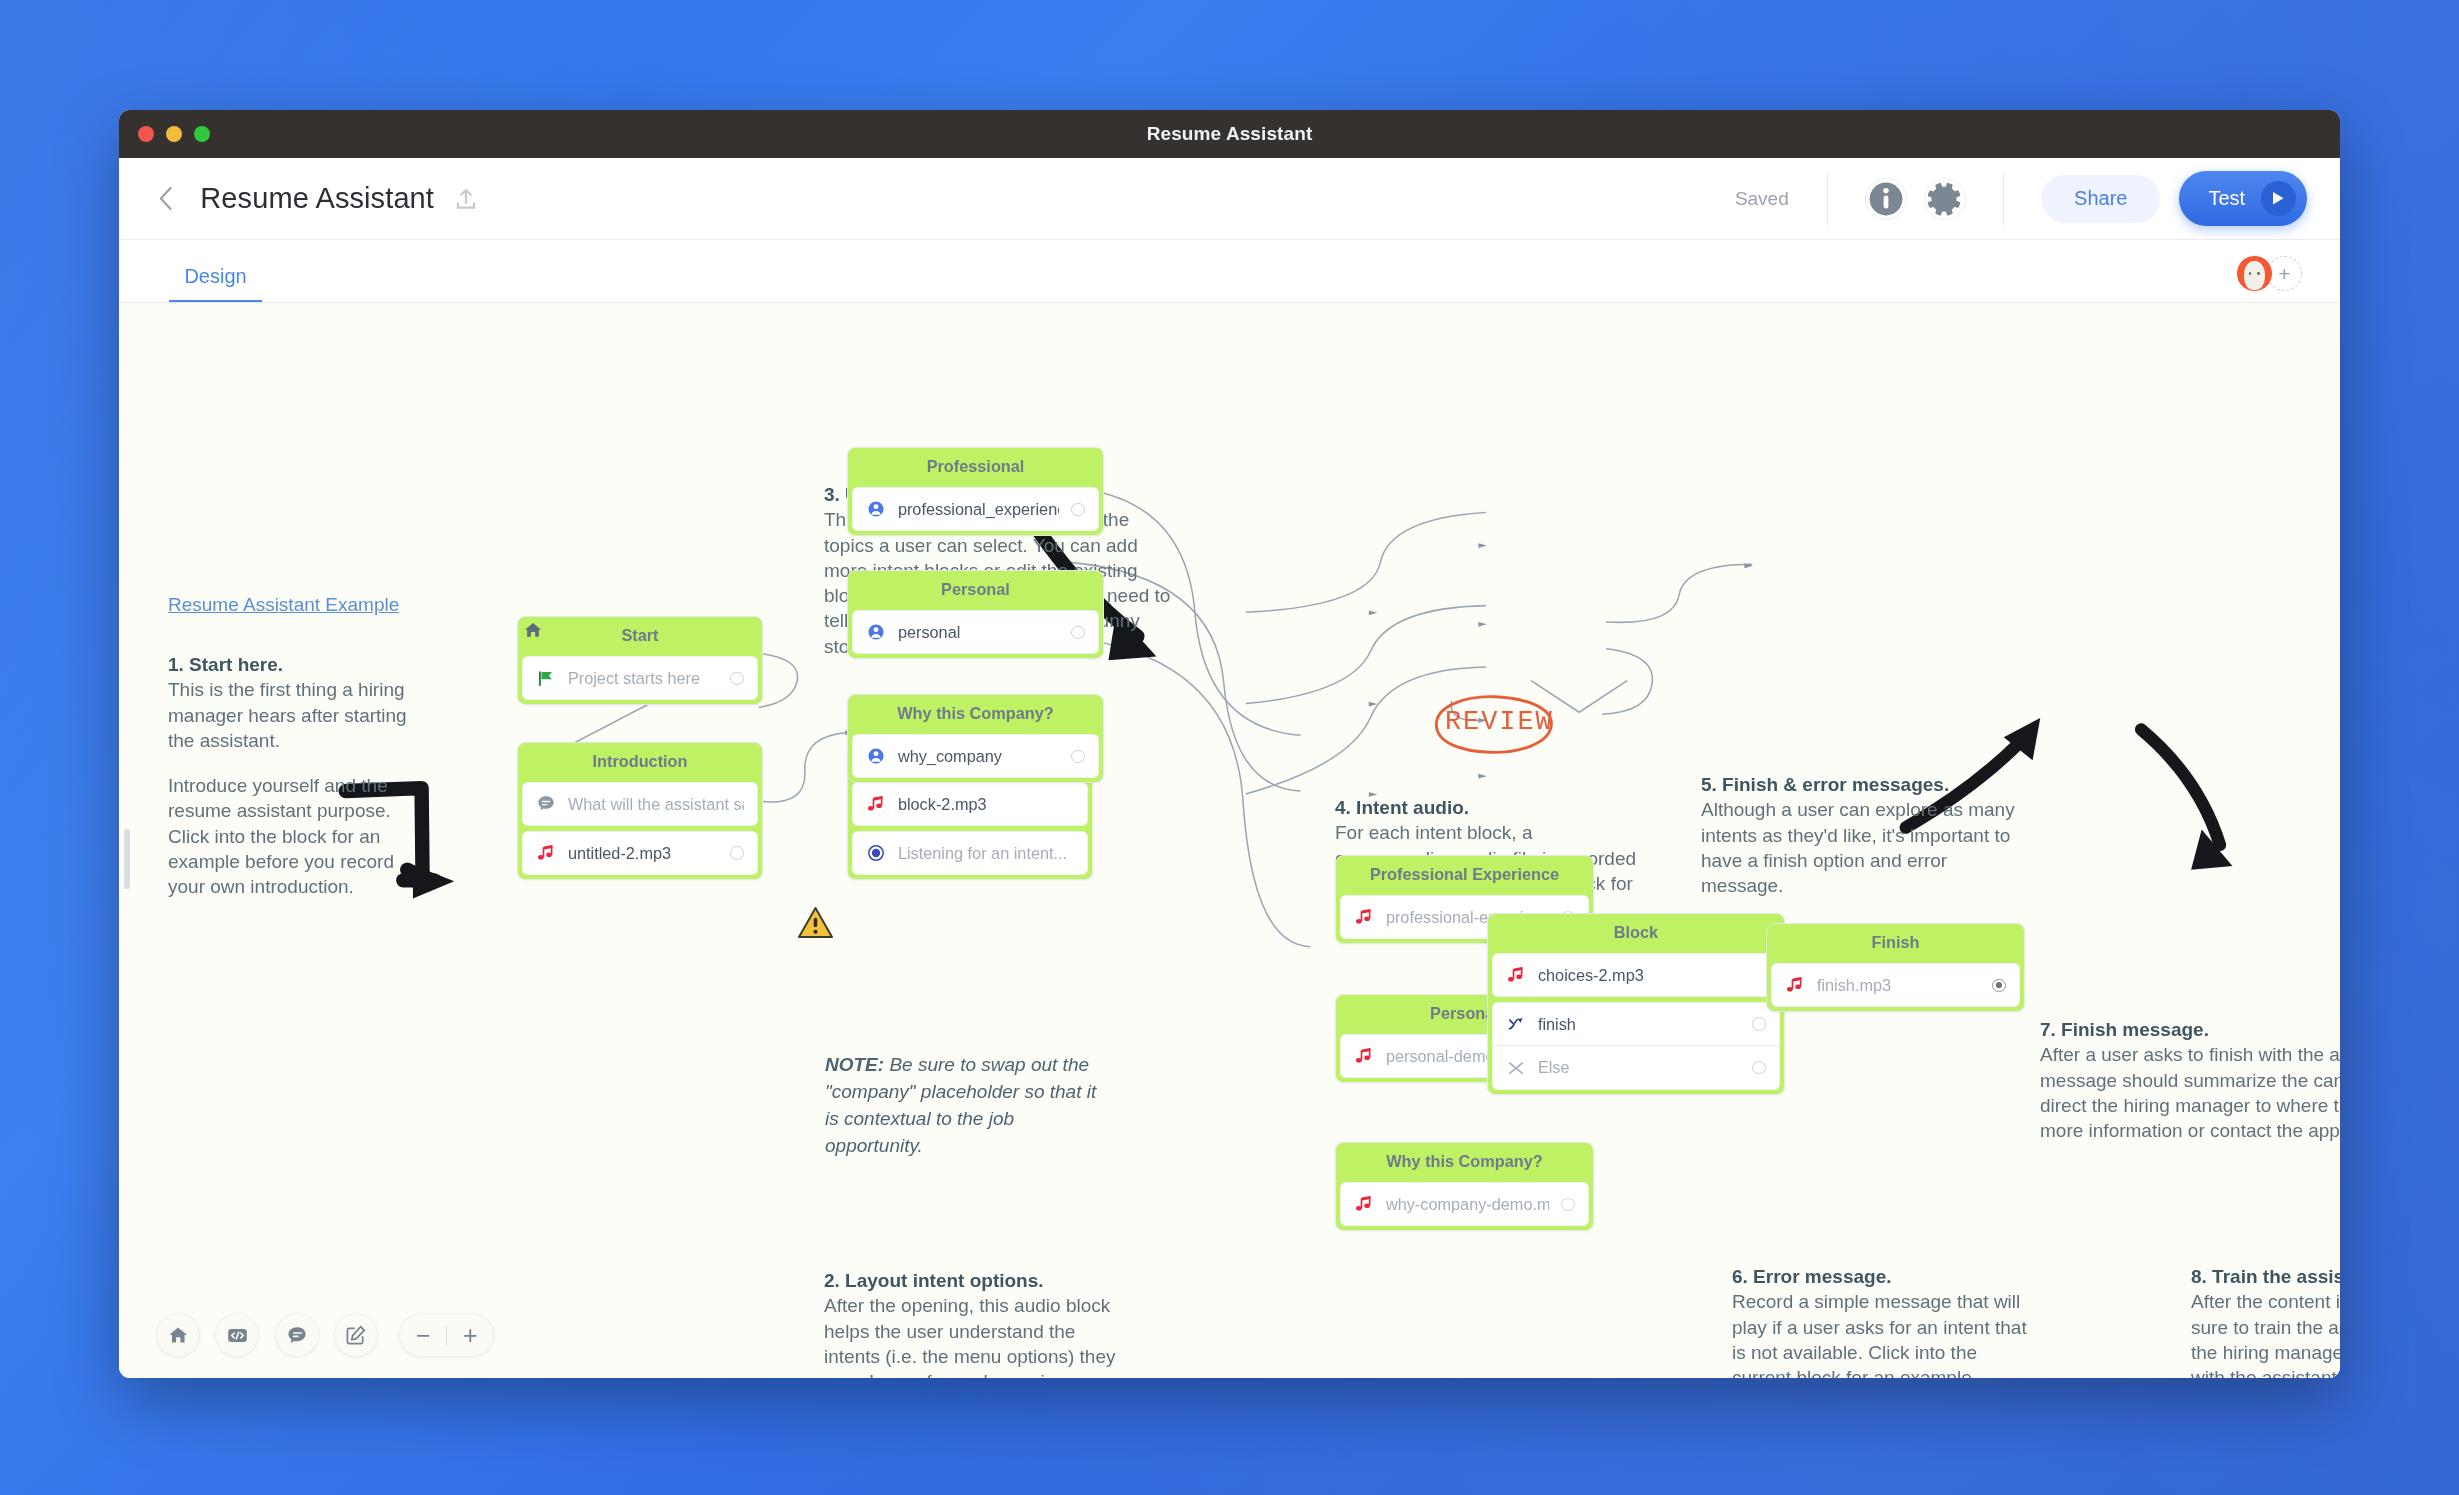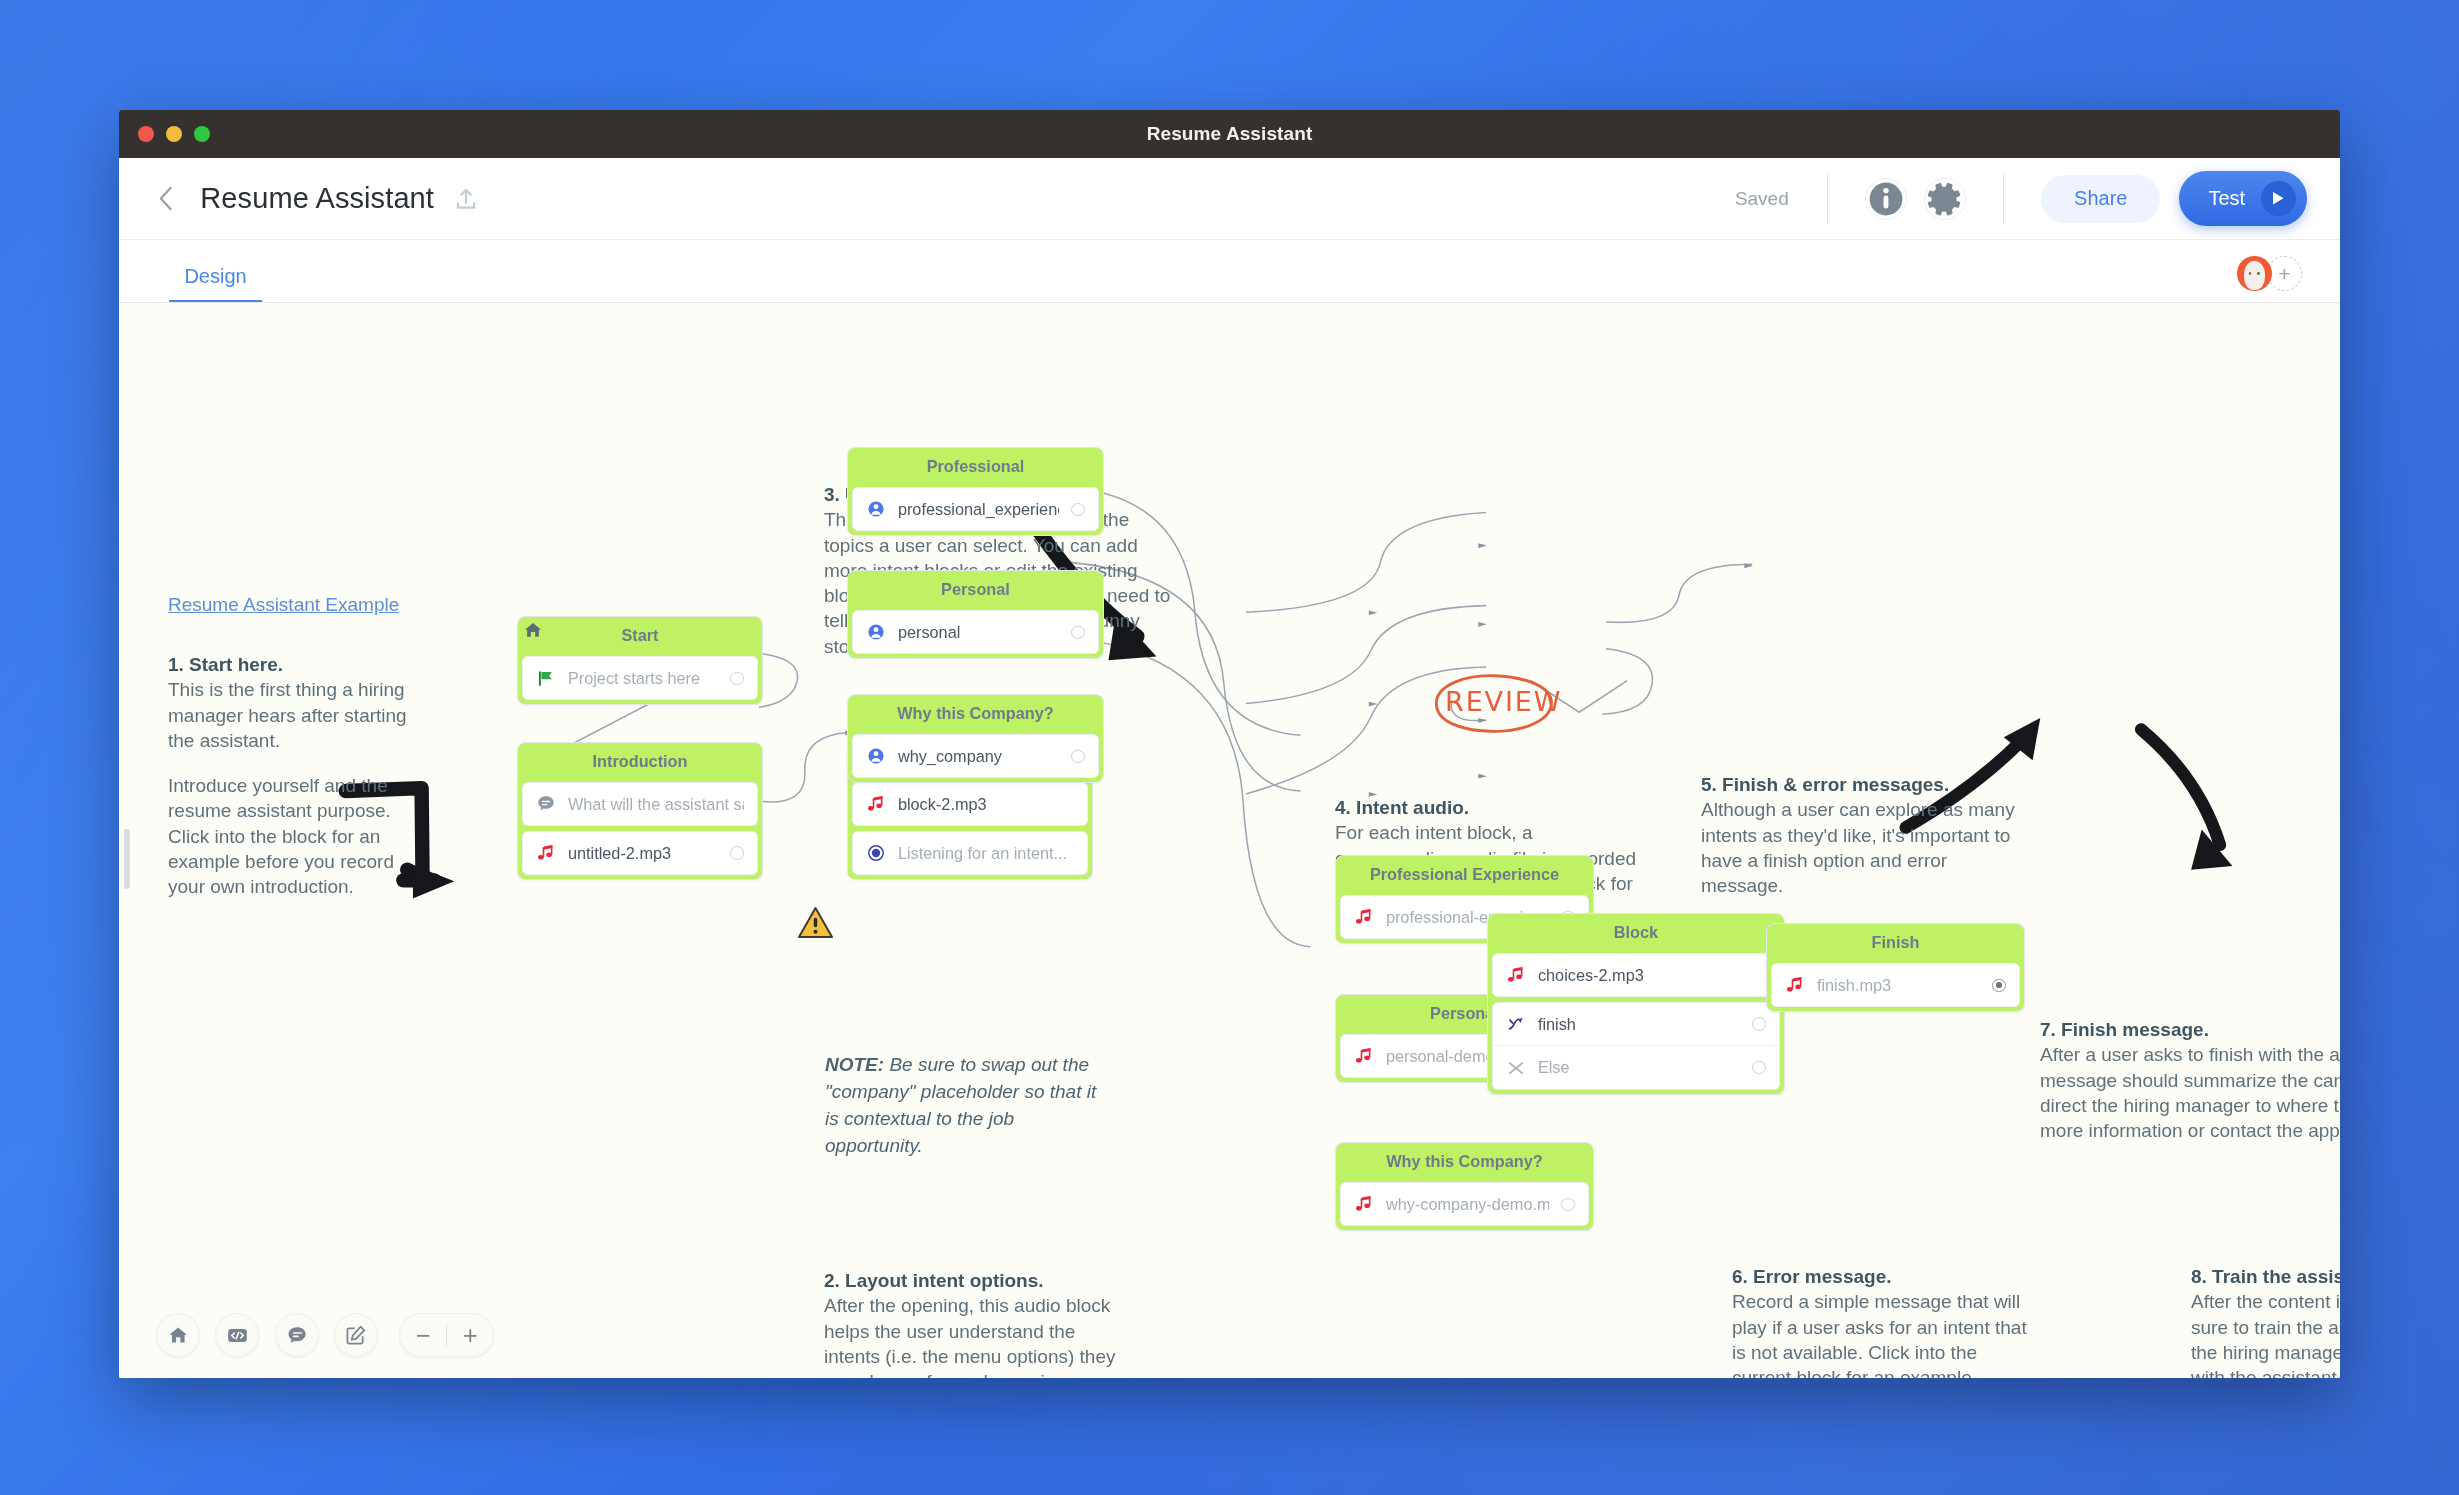--- a/index.html
+++ b/index.html
@@ -18,21 +18,21 @@
       radial-gradient(ellipse at 78% 92%, rgba(255,255,255,0.06) 0%, rgba(255,255,255,0) 45%);
     pointer-events: none;
   }
 
   
   .window {
     position: absolute;
     left: 119px; top: 110px;
     width: 2221px; height: 1268px;
     background: #fff;
-    border-radius: 2px;
+    border-radius: 11px;
     box-shadow: 0 23px 67px rgba(0,0,0,0.33);
     overflow: hidden;
     display: flex; flex-direction: column;
   }
   .titlebar {
     height: 48px; background: #34312e;
     display: flex; align-items: center;
     position: relative; flex: 0 0 auto;
   }
   .traffic { display: flex; gap: 11.5px; margin-left: 19px; }
@@ -413,21 +413,21 @@
     <div class="note" style="left:2072px; top:961px; width:298px;">
       <b>8. Train the assistant.</b>
       <p>After the content is complete, be sure to train the assistant to make the hiring manager's conversation with the assistant easy to navigate. Click the train button in the upper righthand corner.</p>
     </div>
 
     <div class="note-italic" style="left:706px; top:749px; width:288px;">
       <b>NOTE:</b>
       <span>Be sure to swap out the "company" placeholder so that it is contextual to the job opportunity.</span>
     </div>
 
-    <div class="review-stamp" style="left:1326px; top:383px;">
+    <div class="review-stamp" style="left:1326px; top:404px;font-family:Liberation Mono, monospace;">
       <svg width="142" height="69" viewBox="0 0 148 72" style="position:absolute;left:-26px;top:-17.3px">
         <path d="M18 36 C18 16 50 6 78 7 C110 8 140 18 138 37 C136 56 104 66 74 65 C44 64 18 55 18 36 Z" fill="none" stroke="#e4603a" stroke-width="3" stroke-linecap="round"></path>
       </svg>
       <span style="position:relative">REVIEW</span>
     </div>
 
     <div class="warn-tri" style="left:678px; top:603px;">
       <svg width="37" height="34" viewBox="0 0 38 35">
         <path d="M19 2 L36 32 L2 32 Z" fill="#f3c13a" stroke="#3d3a2e" stroke-width="2" stroke-linejoin="round"></path>
         <rect x="17.2" y="12" width="3.6" height="10" rx="1.8" fill="#2c2a22"></rect>

